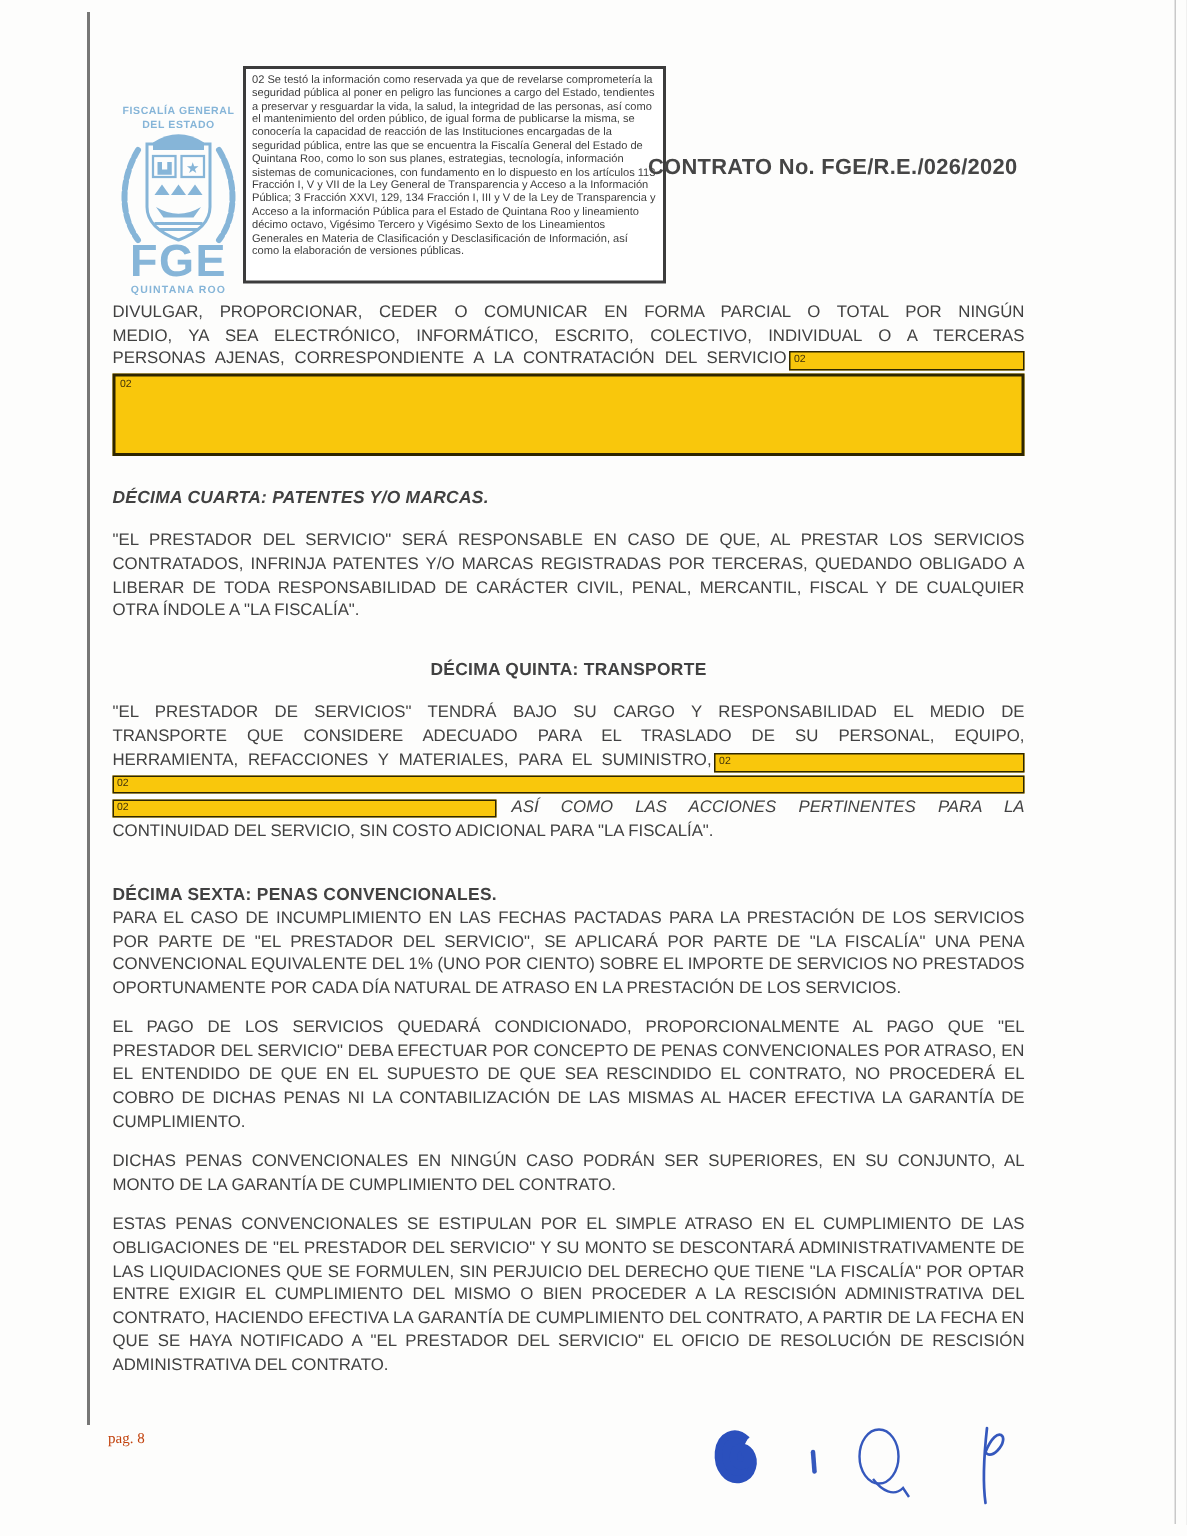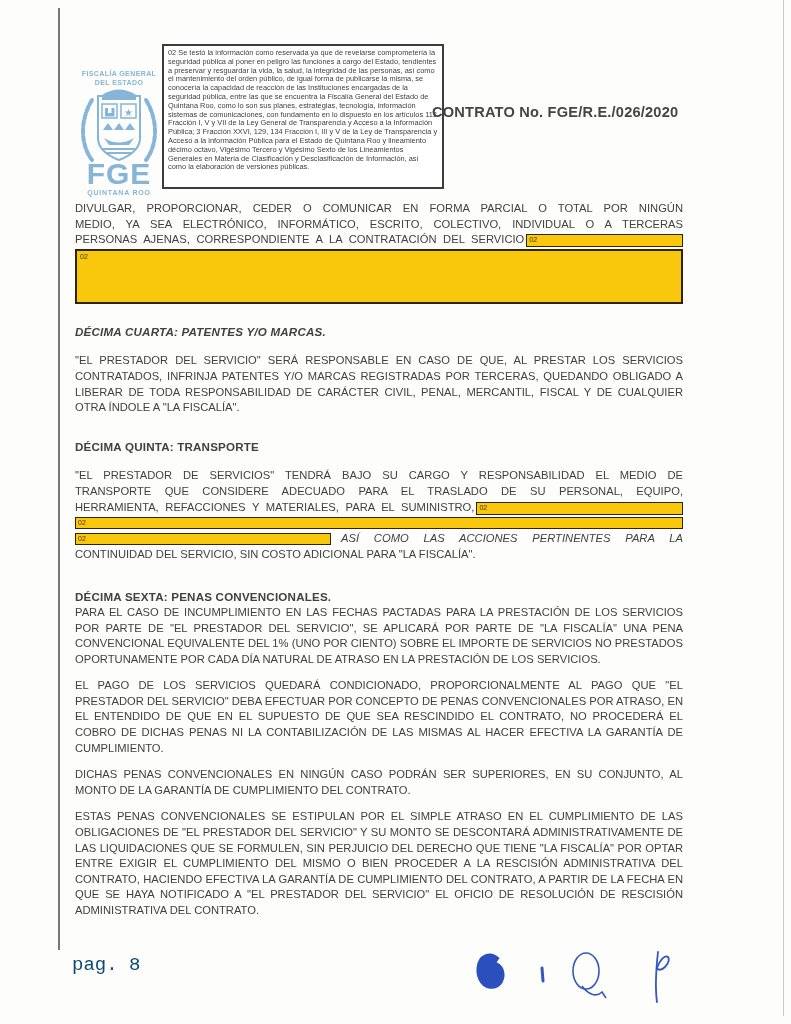--- a/index.html
+++ b/index.html
@@ -48,28 +48,28 @@
   }
   .red-row-part { display:flex; align-items:center; margin-top:2px; }
   .red-lead {
     width:252px; height:10px; background:#F9C70C; border:1.5px solid #2e2600;
     font-size:7px; line-height:9px; color:#41320a; padding:0 0 0 2px;
   }
   .red-row-part .line-text { flex:1; padding-left:10px; text-align:justify; text-align-last:justify;font-style:italic; }
 
   .page-number {
     position:absolute; left:72px; top:954px;
-    font-family:Liberation Mono, monospace; font-size:19px; color:#0c4a6e;
+    font-family:Liberation Serif, serif; font-size:10px; color:#c2410c;
   }
   .signatures { position:absolute; left:468px; top:938px; }
 
   .mt-block { margin-top:1px; }
   .mt-h14 { margin-top:20px;font-style:italic; }
   .mt-p14 { margin-top:14px; }
-  .mt-h15 { margin-top:23px; }
+  .mt-h15 { margin-top:23px;text-align:center; }
   .mt-h16 { margin-top:27px; }
   .mt-p16 { }
   .mt-p   { margin-top:11px; }
 </style>
 </head>
 <body>
 
 <div class="page">
 
   <div class="scanline-left"></div>

